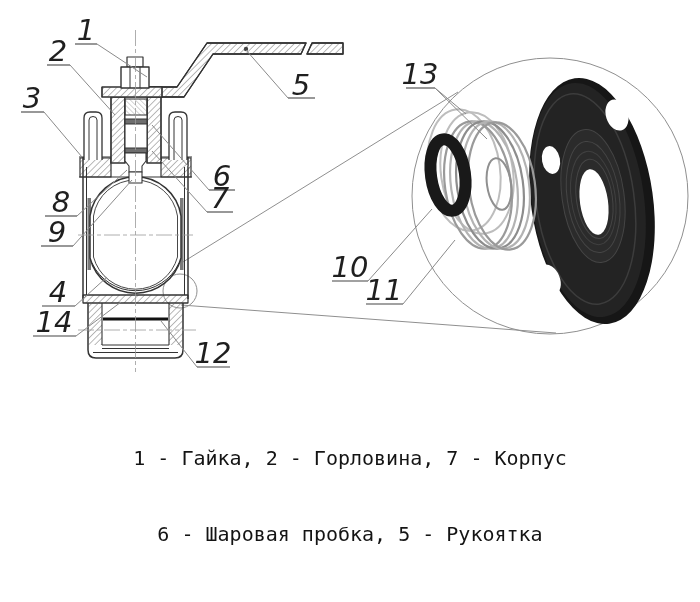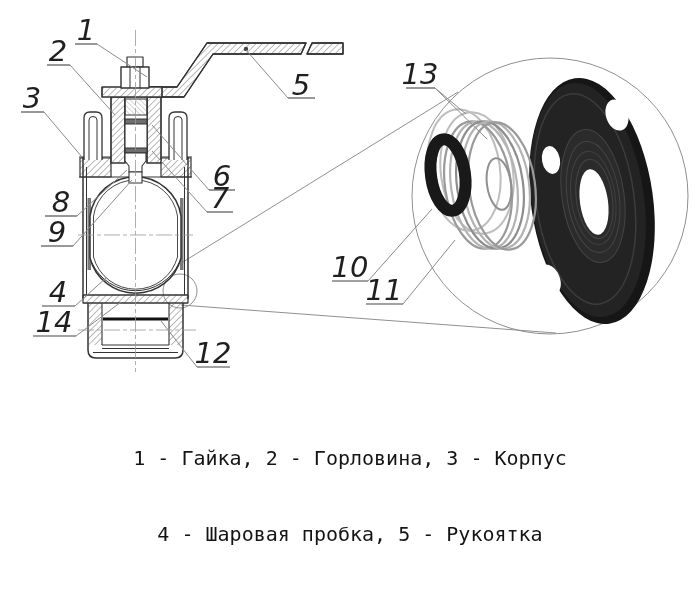--- a/index.html
+++ b/index.html
@@ -205,22 +205,22 @@
     <text class="callout" x="58" y="302">4</text>
     <text class="callout" x="54" y="332">14</text>
     <text class="callout" x="213" y="363">12</text>
     <text class="callout" x="350" y="277">10</text>
     <text class="callout" x="384" y="300">11</text>
     <text class="callout" x="420" y="84">13</text>
   </g>
 </svg>
 
 <div id="legend">
-  <div>1 - Гайка, 2 - Горловина, 3 - Корпус</div>
-  <div>4 - Шаровая пробка, 5 - Рукоятка</div>
+  <div>1 - Гайка, 2 - Горловина, 7 - Корпус</div>
+  <div>6 - Шаровая пробка, 5 - Рукоятка</div>
   <div>6 - Уплотнение узла горловины</div>
   
   
   
   
 </div>
 
 </div>
 
 </body></html>

